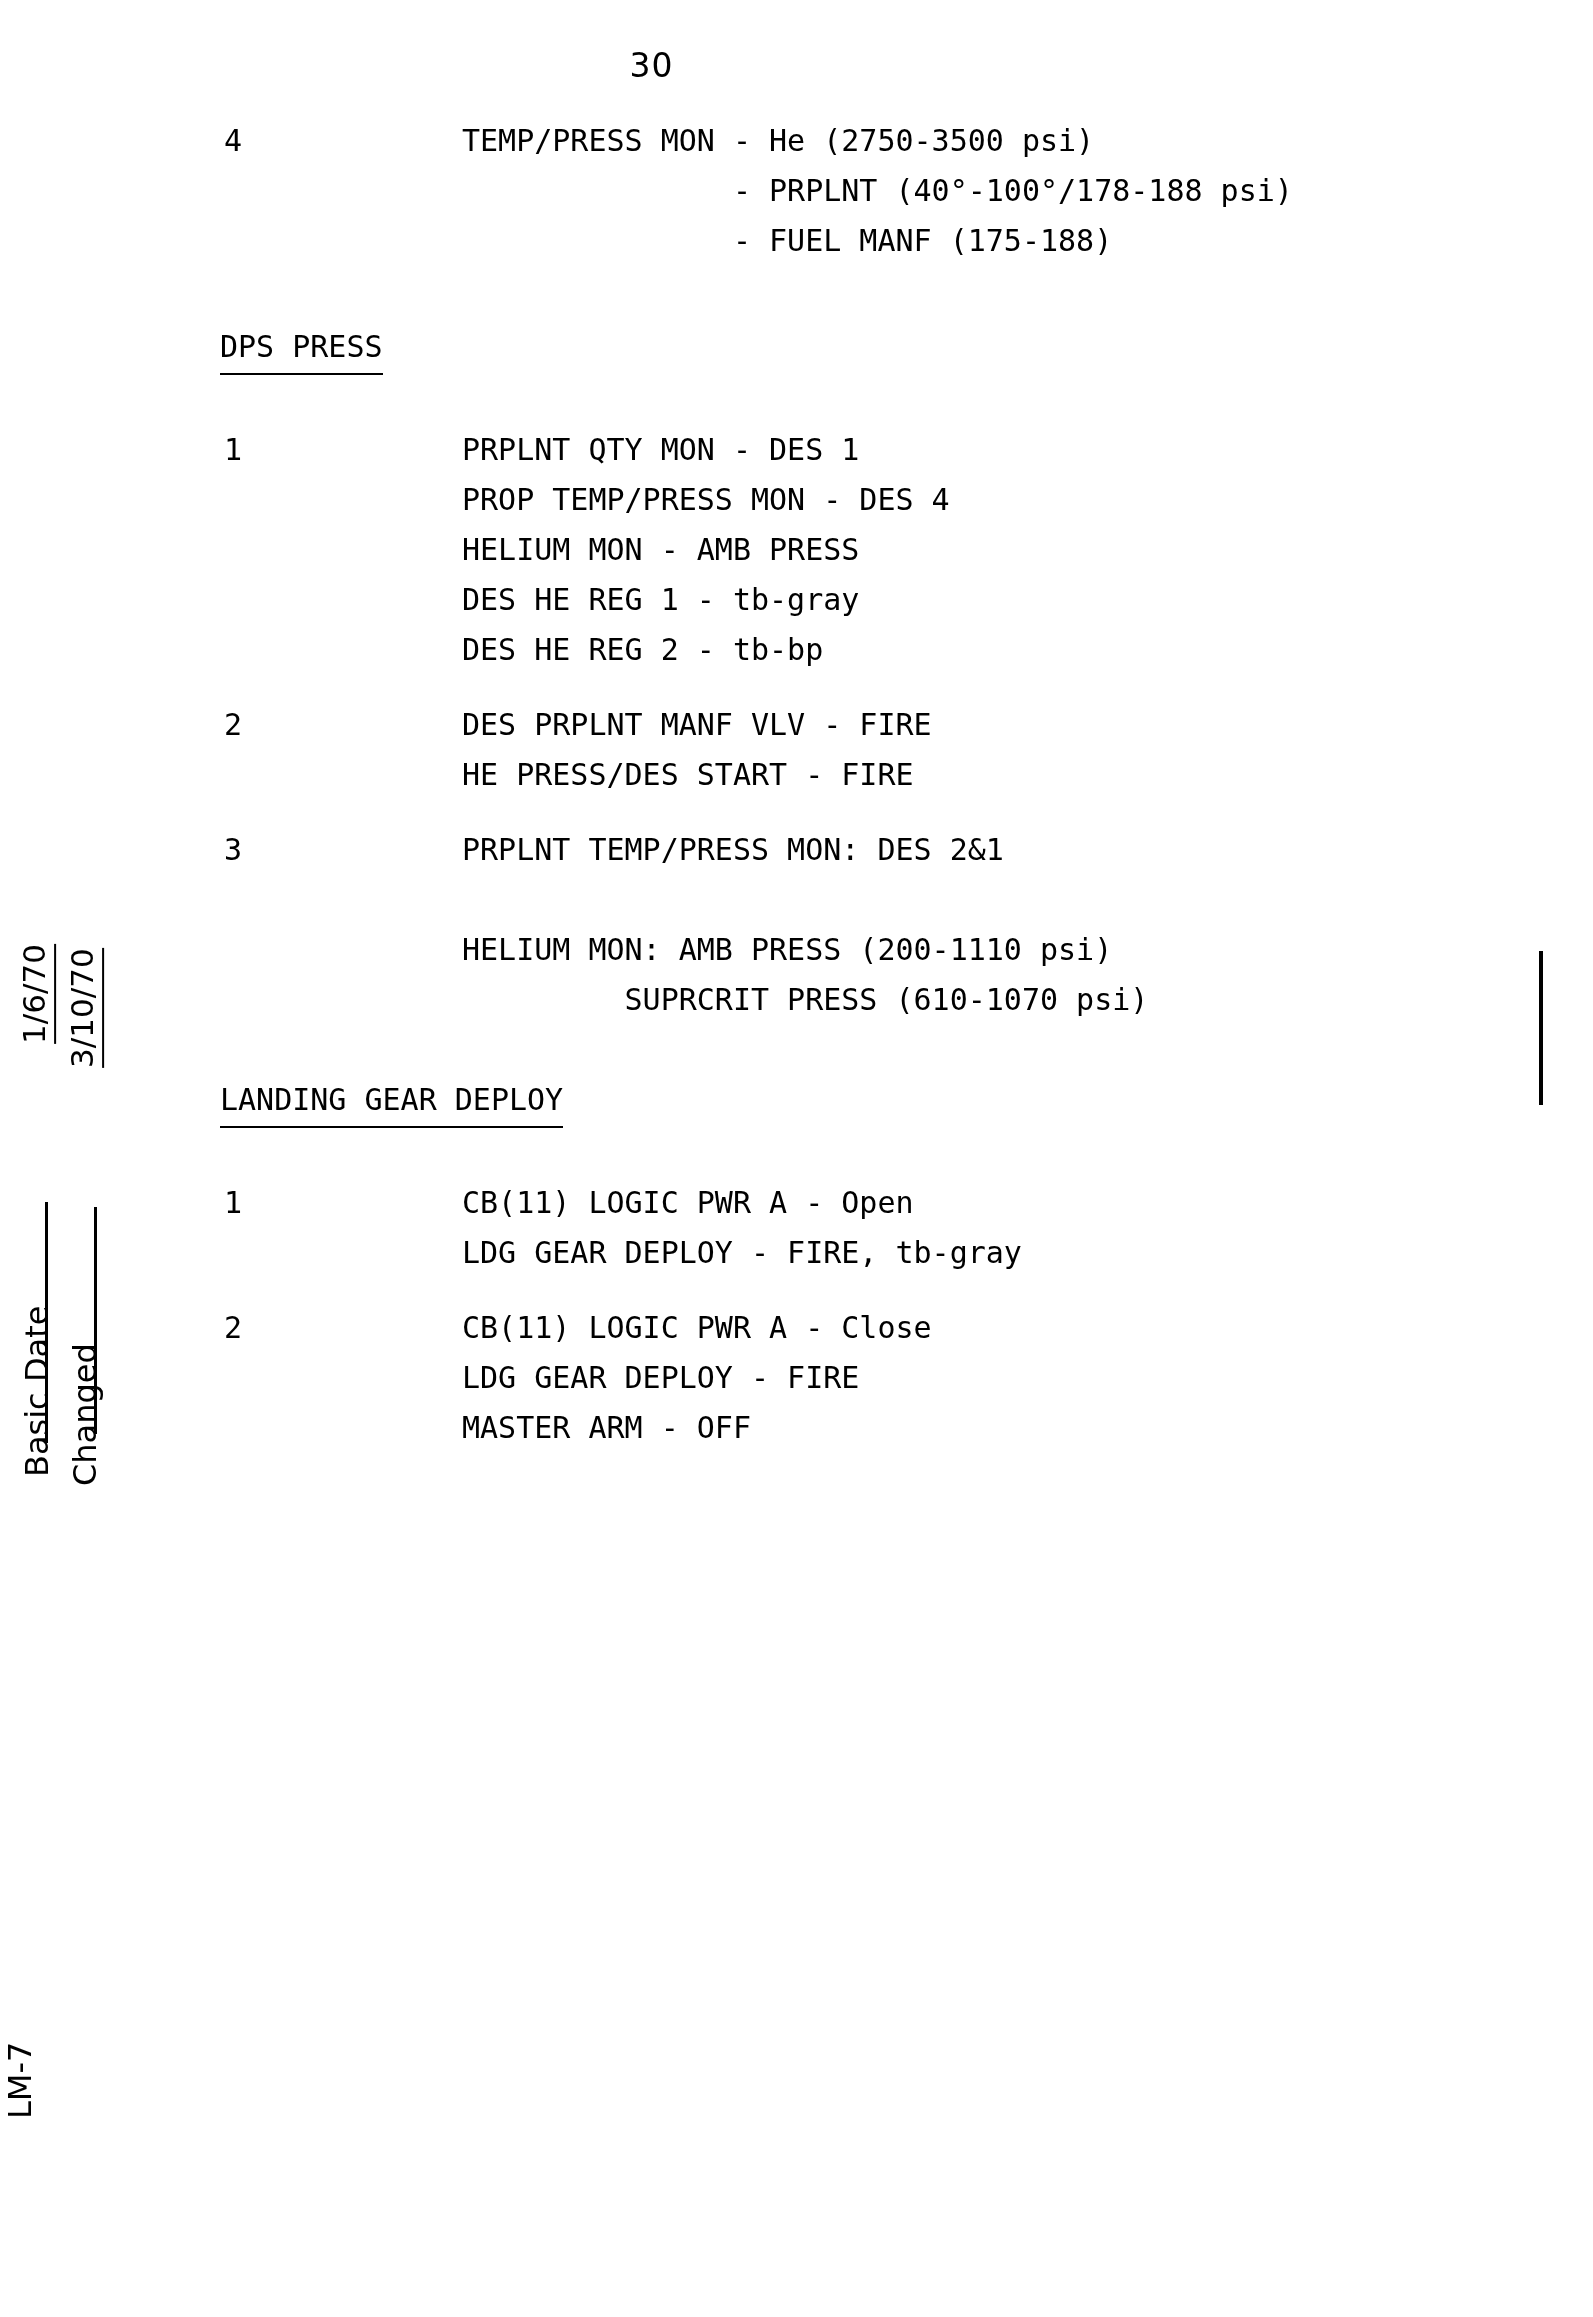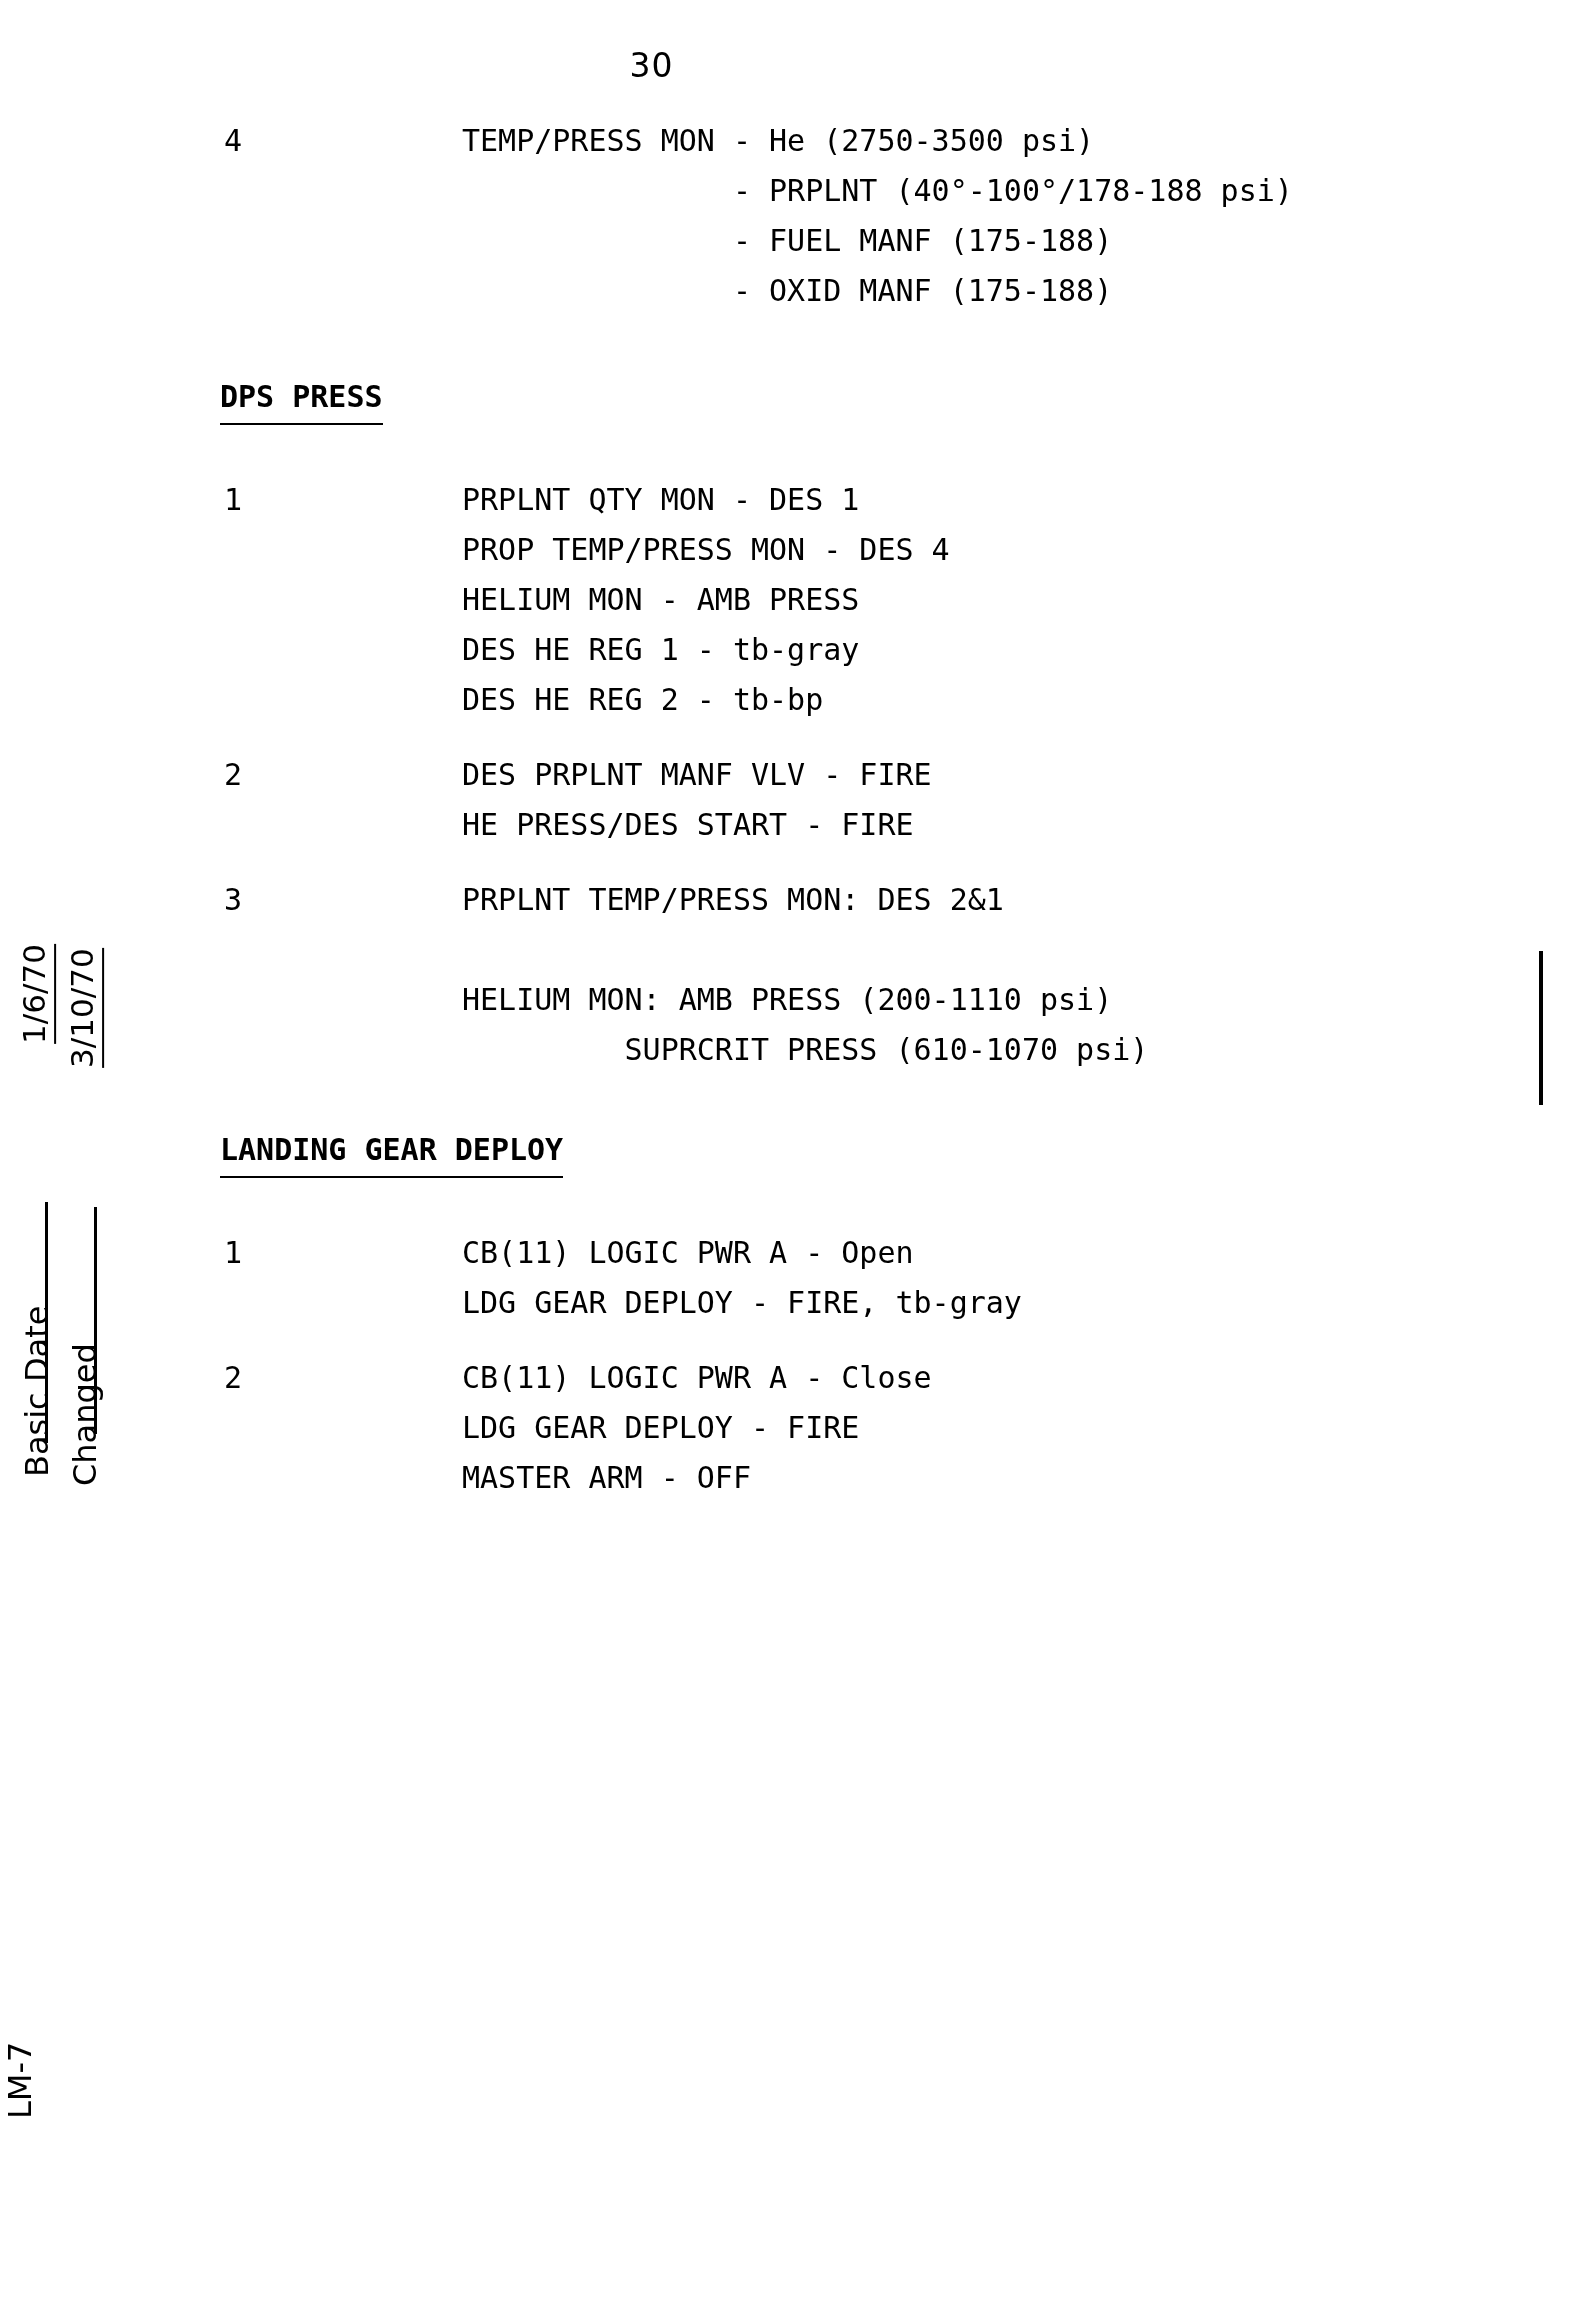--- a/index.html
+++ b/index.html
@@ -140,21 +140,21 @@
     font-size: 30px;
     line-height: 50px;
     display: inline-block;
     border-bottom: 2.9px solid #000;
     padding-bottom: 1px;
     white-space: pre;
   }
   .gap-sm { height: 25px; }
   .gap-md { height: 50px; }
   .gap-lg { height: 56px; }
-  .heading-wrap { padding-left: 0; font-weight: bold; }
+  .heading-wrap { padding-left: 0; }
 </style>
 </head>
 <body>
 
 <div class="page">
 
   <div class="page-number">30</div>
 
   <div class="left-margin">
     <div class="rot rot-date1">1/6/70</div>
@@ -166,21 +166,21 @@
     <div class="rot rot-lm">LM-7</div>
   </div>
 
   <div class="change-bar"></div>
 
   <div class="content">
 
     <div class="block">
       <div class="step-row">
         <div class="step-num">4</div>
-        <div class="step-lines"><span>TEMP/PRESS MON - He (2750-3500 psi)</span><br><span>               - PRPLNT (40°-100°/178-188 psi)</span><br><span>               - FUEL MANF (175-188)</span><br><span>               - OXID MANF (175-188)</span></div>
+        <div class="step-lines"><span>TEMP/PRESS MON - He (2750-3500 psi)</span><br><span>               - PRPLNT (40°-100°/178-188 psi)</span><br><span>               - FUEL MANF (175-188)</span><br></div>
       </div>
     </div>
 
     <div class="gap-lg"></div>
 
     <div class="block">
       <div class="heading-wrap">
         <div class="heading">DPS PRESS</div>
       </div>
 

